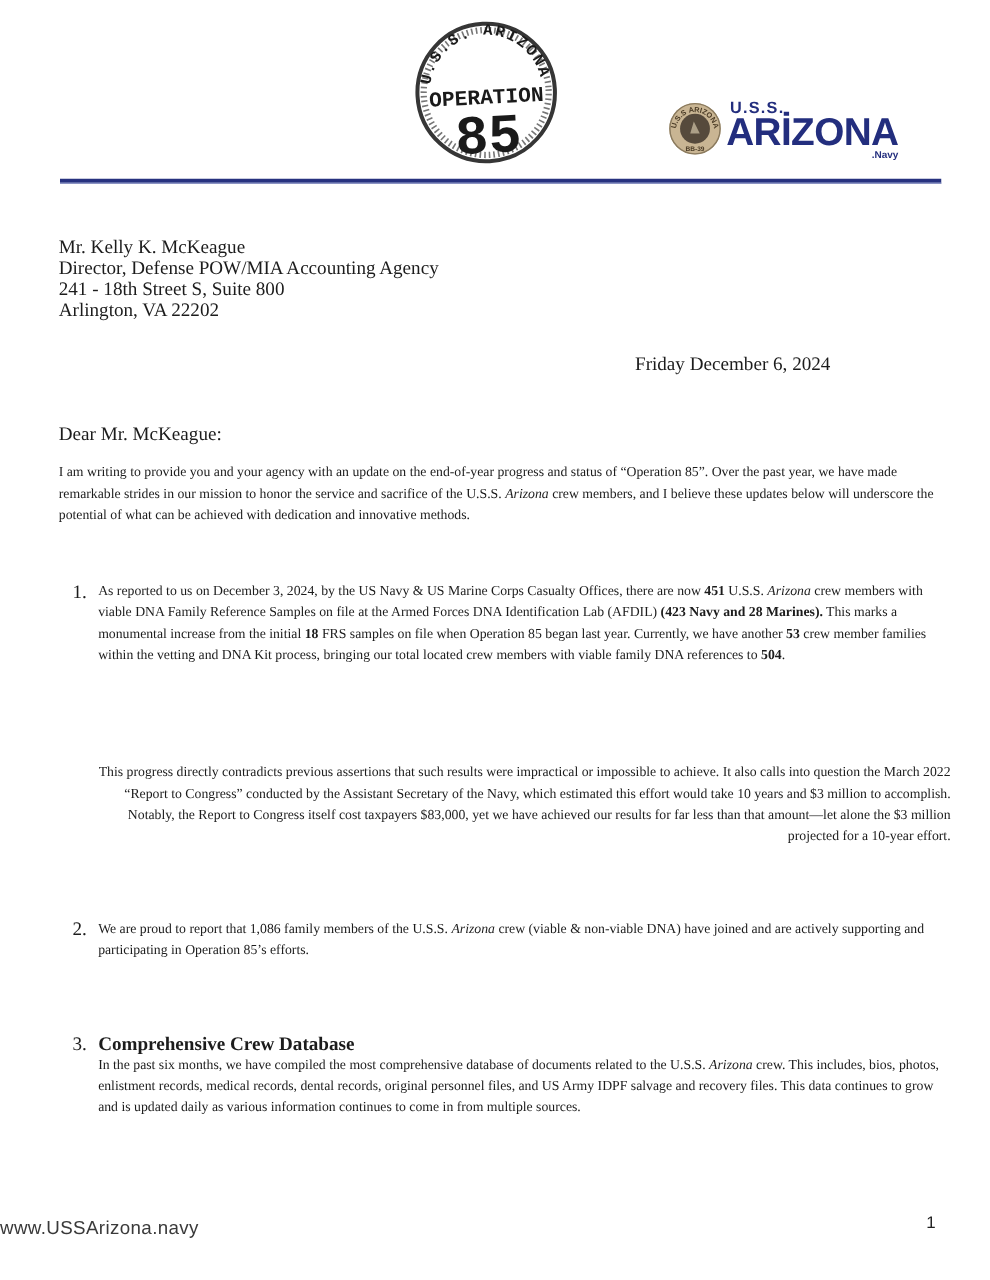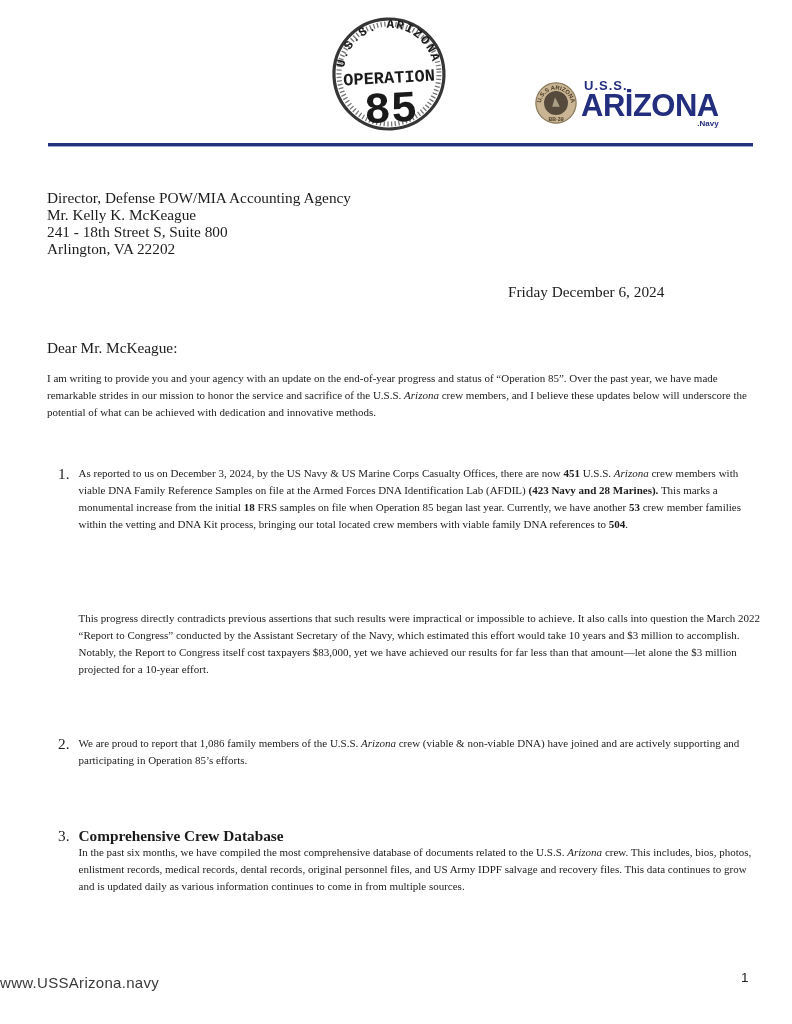--- a/index.html
+++ b/index.html
@@ -26,21 +26,21 @@
   .recipient{position:absolute;left:47px;top:189px;}
   .date{position:absolute;left:508px;top:283px;}
   .salutation{position:absolute;left:47px;top:339px;}
   .para{font-size:11px;line-height:17px;}
   .intro{position:absolute;left:47px;top:370px;width:708px;}
   .item{position:absolute;left:47px;width:714px;}
   .item-num{position:absolute;left:11px;top:0;font-size:15.3px;line-height:17px;}
   .item-body{margin-left:31.5px;}
   .item-heading{font-weight:bold;font-size:15.3px;line-height:17px;}
   .item1{top:465px;}
-  .item1-para2{position:absolute;left:78.5px;top:610px;width:682px;}
+  .item1-para2{position:absolute;left:78.5px;top:610px;width:682px;text-align:right;}
   .item2{top:735px;}
   .item3{top:827px;}
 
   
   .footer-url{position:absolute;left:0;right:0;top:974px;text-align:left;
     font-family:"Liberation Sans",sans-serif;font-size:15px;color:#3a3a3a;letter-spacing:0.3px;}
   .footer-page{position:absolute;left:741px;top:970px;
     font-family:"Liberation Sans",sans-serif;font-size:13.5px;color:#222;}
 </style>
 </head>
@@ -76,22 +76,22 @@
     <div class="logo-text">
       <div class="logo-uss">U.S.S.</div>
       <div class="logo-arizona">ARİZONA</div>
       <div class="logo-navy">.Navy</div>
     </div>
   </div>
 
   <div class="rule"></div>
 
   <div class="recipient">
+    <div class="textline">Mr. Kelly K. McKeague</div>
     <div class="textline">Director, Defense POW/MIA Accounting Agency</div>
-    <div class="textline">Mr. Kelly K. McKeague</div>
     <div class="textline">241 - 18th Street S, Suite 800</div>
     <div class="textline">Arlington, VA 22202</div>
   </div>
 
   <div class="date textline">Friday December 6, 2024</div>
 
   <div class="salutation textline">Dear Mr. McKeague:</div>
 
   <div class="intro para"><span>I am writing to provide you and your agency with an update on the end-of-year progress and status of “Operation 85”. Over the past year, we have made remarkable strides in our mission to honor the service and sacrifice of the U.S.S. </span><span class="i">Arizona</span><span> crew members, and I believe these updates below will underscore the potential of what can be achieved with dedication and innovative methods.</span></div>
 

